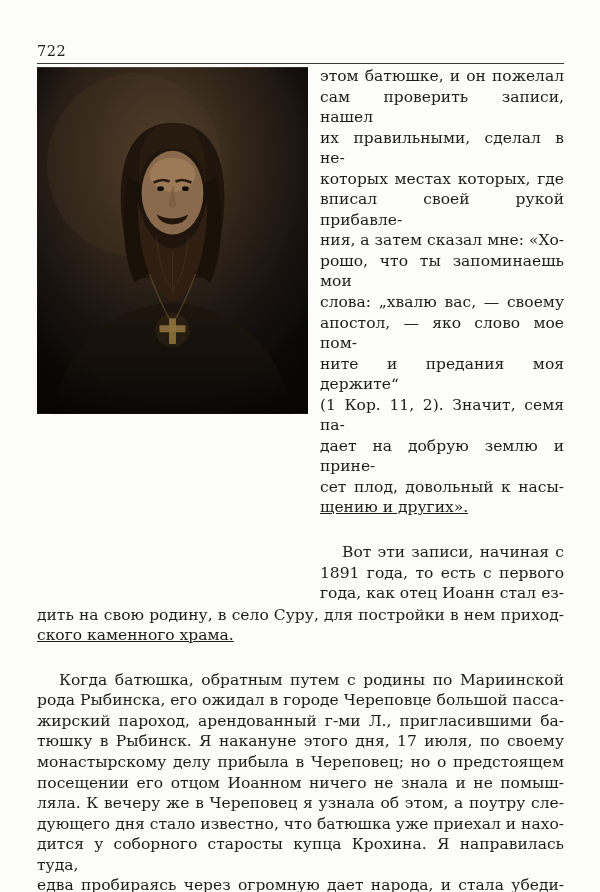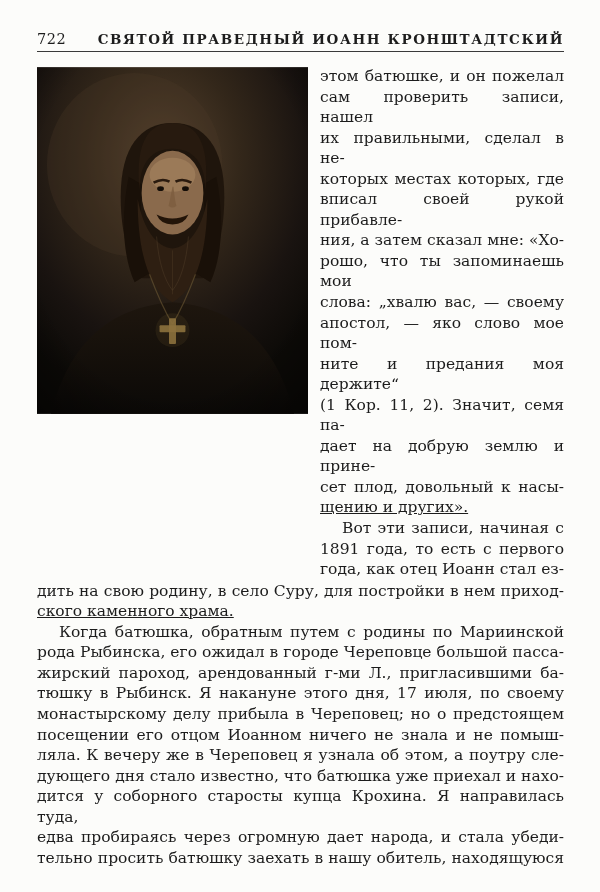--- a/index.html
+++ b/index.html
@@ -3,48 +3,47 @@
 <meta charset="utf-8">
 <style>
   * { margin:0; padding:0; box-sizing:border-box; }
   html,body { background:#d8d8d6; }
   .page {
     width:600px; height:892px; margin:0 auto; position:relative; overflow:hidden;
     background:#fcfcfa; color:#1c1c1c;
     font-family:"DejaVu Serif","Liberation Serif",serif;
   }
   .header {
-    position:absolute; top:0; left:37px; width:527px;
+    position:absolute; top:12px; left:37px; width:527px;
     padding-top:31px; padding-bottom:4px;
     border-bottom:1px solid #3a3a3a;
     display:flex; justify-content:space-between; align-items:flex-start;
   }
   .page-num { font-size:14.5px; letter-spacing:.5px; }
   .header-title { font-size:13.5px; font-weight:bold; letter-spacing:1.6px; white-space:nowrap; }
   .content { position:absolute; top:66px; left:37px; width:527px; }
   .top-section { display:flex;justify-content:space-between; }
   .portrait { flex:0 0 271px; width:271px; height:349px; }
   .portrait svg { display:block; width:100%; height:100%; }
   .right-col { flex:1; margin-left:12px; min-width:0; }
   .text-line {
     font-size:15.5px; line-height:20.55px;
     text-align:justify; text-align-last:justify;
   }
   .text-line.para-end { text-align-last:left;text-decoration:underline; }
-  .text-line.indent { text-indent:22px; }
+  .text-line.indent { text-indent:22px;margin-top:24px; }
   .bottom-section { margin-top:1px; }
 </style>
 </head>
 <body>
 
 <div class="page">
 
   <div class="header">
     <span class="page-num">722</span>
-    <span class="header-title">СВЯТОЙ ПРАВЕДНЫЙ ИОАНН КРОНШТАДТСКИЙ</span>
   </div>
 
   <div class="content">
 
     <div class="top-section">
 
       <div class="portrait">
         <svg viewBox="0 0 272 348" xmlns="http://www.w3.org/2000/svg">
           <defs>
             <radialGradient id="glow" cx="46%" cy="26%" r="72%">

